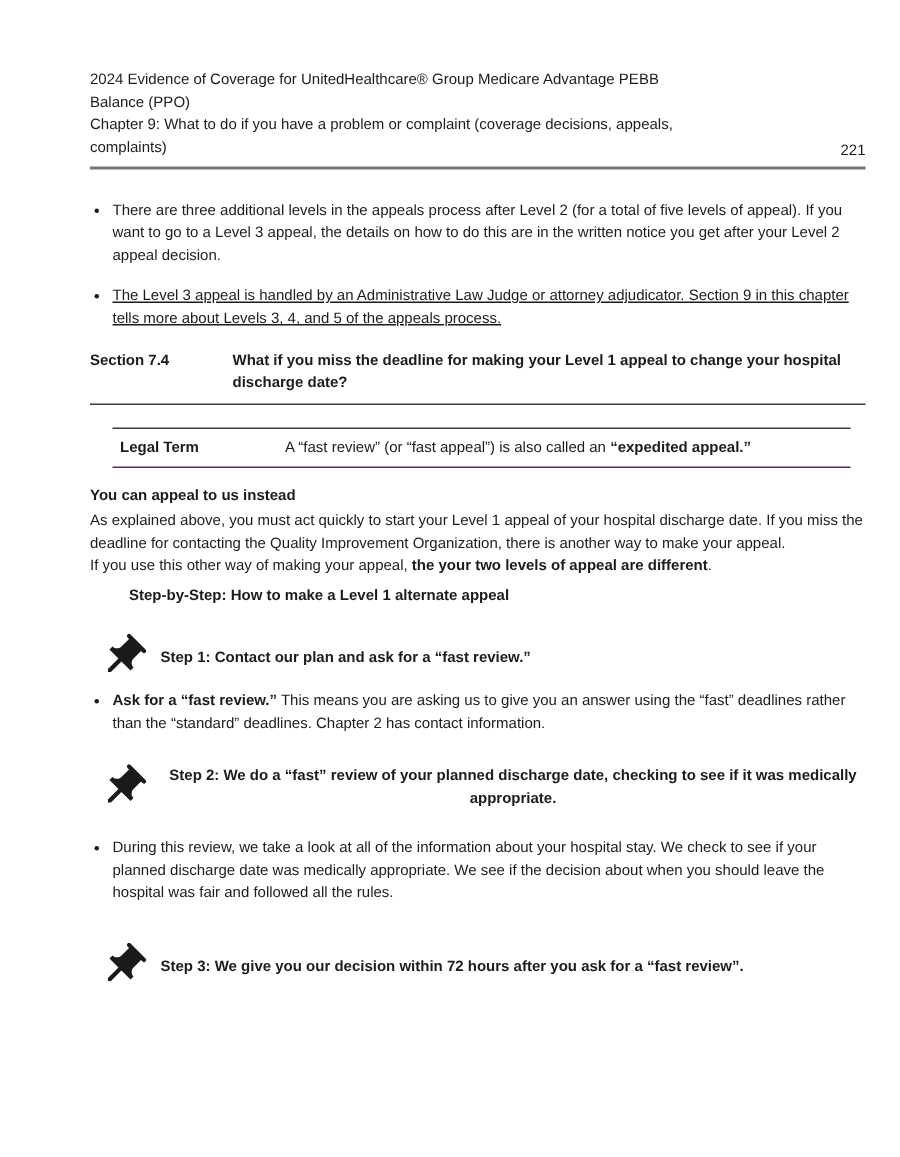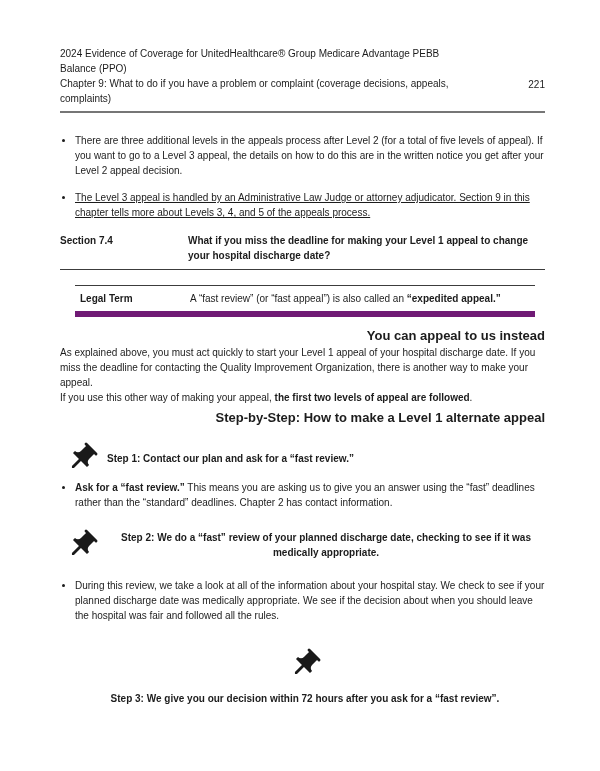--- a/index.html
+++ b/index.html
@@ -7,83 +7,82 @@
   body {
     width: 600px;
     height: 771px;
     background: #ffffff;
     font-family: "Liberation Sans", "DejaVu Sans", sans-serif;
     font-size: 10px;
     line-height: 15px;
     color: #1c1c1c;
     overflow: hidden;
   }
-  .page { width: 600px; height: 613px; padding: 0 55px 0 60px; }
+  .page { width: 600px; height: 613px; padding: 0 23px 0 60px; }
 
   
   .doc-header {
     position: relative;
     padding-top: 46px;
     padding-bottom: 5px;
     border-bottom: 2px solid #767676;
   }
   .header-line { white-space: nowrap; }
   .page-number {
     position: absolute;
     right: 0;
-    bottom: 19px;
+    bottom: 3px;
   }
 
   
   ul.bullets {
     margin: 20px 0 0 0;
     padding-left: 15px;
     list-style: disc outside;
   }
   ul.bullets li { padding-left: 0; }
   ul.bullets li + li { margin-top: 12px; text-decoration: underline; }
 
   
   .section-heading {
     display: flex;
     margin-top: 13px;
     padding-bottom: 6px;
     border-bottom: 1px solid #3c3c3c;
     font-weight: bold;
-    gap: 33px;
   }
   .section-label { width: 95px; flex: 0 0 95px; }
   .section-title { flex: 1; }
 
   
   .legal-box {
     display: flex;
     margin: 15px 10px 0 15px;
     padding: 5px 0;
     border-top: 1px solid #3c3c3c;
-    border-bottom: 6px solid #701a75;
+    border-bottom: 1px solid #701a75;
   }
   .legal-label { flex: 0 0 115px; padding-left: 5px; font-weight: bold; }
   .legal-content { flex: 1; max-width: 340px; }
 
   
-  .sub-heading { margin: 11px 0 0 0; font-size: 13px; line-height: 15px; font-weight: bold; text-align: right; }
+  .sub-heading { margin: 11px 0 0 0; font-size: 10px; line-height: 15px; font-weight: bold; }
   .body-para { margin: 2px 0 0 0; }
   .body-para.tight { margin-top: 0; }
   .steps-heading { margin-top: 5px; margin-left: 26px; }
 
   
   .step-row {
     display: flex;
     align-items: center;
     gap: 8px;
     margin: 14px 0 0 5px;
   }
   .step-row.step-2 { margin-top: 16px; text-align: center; }
-  .step-row.step-3 { margin-top: 22px; flex-direction: column; }
+  .step-row.step-3 { margin-top: 22px; }
   .pin { flex: 0 0 34px; width: 34px; height: 38px; display: flex; align-items: center; justify-content: center; }
   .pin svg { width: 34px; height: 38px; fill: #1a1a1a; }
   .step-title { flex: 1; font-weight: bold; }
 
   ul.step-bullets { margin-top: 3px; }
   ul.step-bullets.after-2 { margin-top: 14px; }
 </style>
 </head>
 <body>
 
@@ -111,21 +110,21 @@
 
   <div class="legal-box">
     <div class="legal-label">Legal Term</div>
     <div class="legal-content"><span>A “fast review” (or “fast appeal”) is also called an </span><strong>“expedited appeal.”</strong></div>
   </div>
 
   <div class="sub-heading">You can appeal to us instead</div>
 
   <p class="body-para">As explained above, you must act quickly to start your Level 1 appeal of your hospital discharge date. If you miss the deadline for contacting the Quality Improvement Organization, there is another way to make your appeal.</p>
 
-  <p class="body-para tight"><span>If you use this other way of making your appeal, </span><strong>the first two levels of appeal are followed</strong><span>.</span></p>
+  <p class="body-para tight"><span>If you use this other way of making your appeal, </span><strong>the your two levels of appeal are different</strong><span>.</span></p>
 
   <div class="sub-heading steps-heading">Step-by-Step: How to make a Level 1 alternate appeal</div>
 
   <div class="step-row step-1">
     <span class="pin">
       <svg viewBox="0 0 24 24" aria-hidden="true">
         <g transform="rotate(45 12 12)">
           <path d="M16 9V4h1a1 1 0 0 0 0-2H7a1 1 0 0 0 0 2h1v5c0 1.66-1.34 3-3 3v2h5.97v7l1 1 1-1v-7H19v-2c-1.66 0-3-1.34-3-3z"></path>
         </g>
       </svg>

